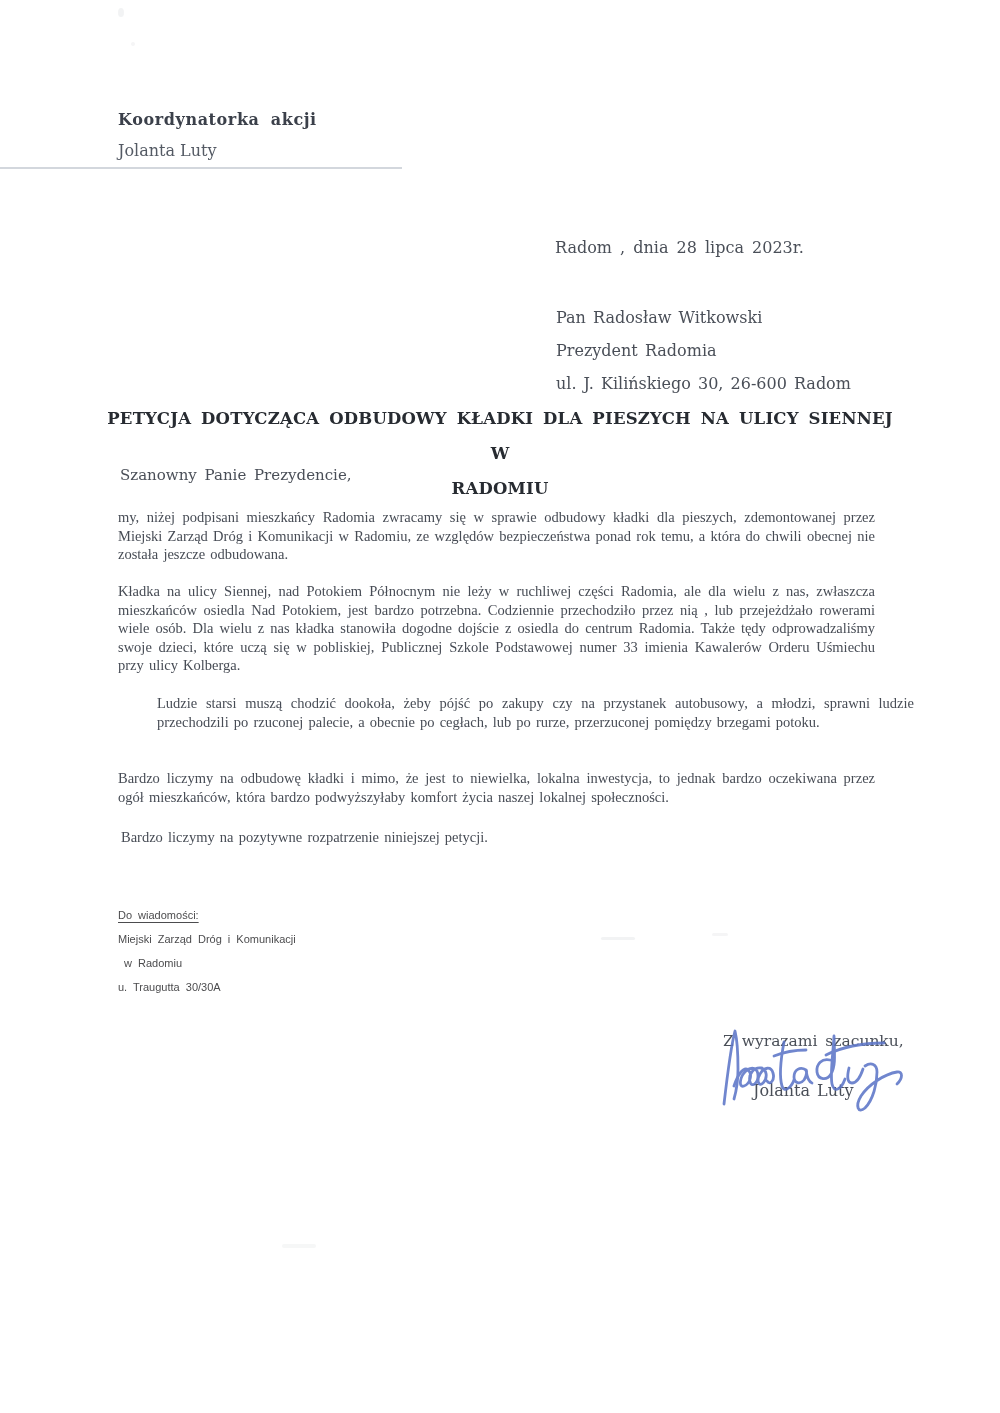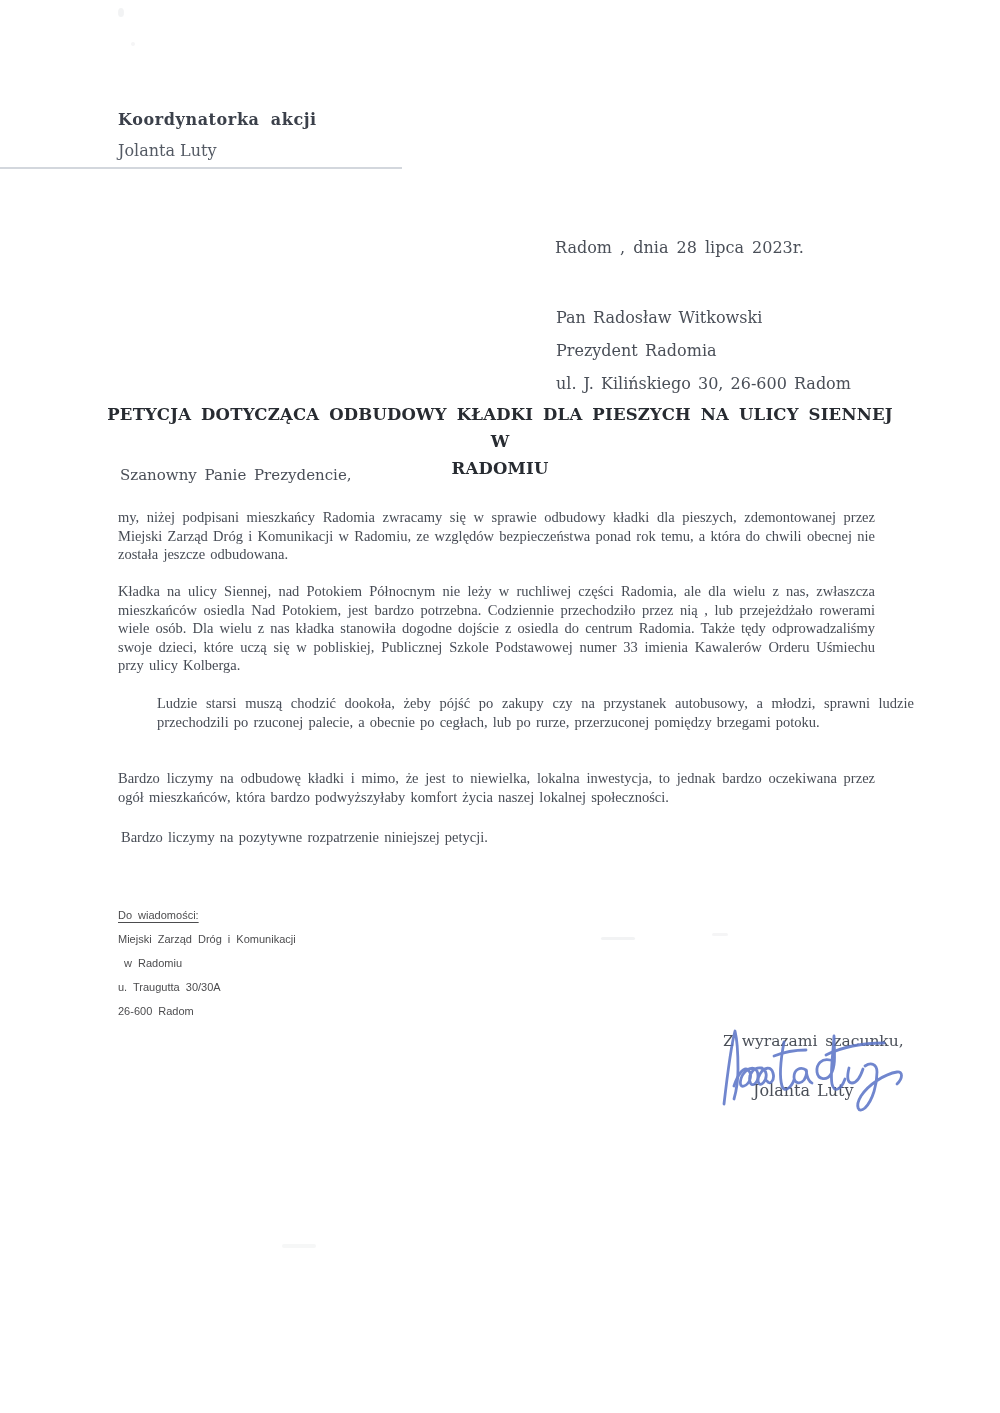--- a/index.html
+++ b/index.html
@@ -55,21 +55,21 @@
     color: #4a4f58;
   }
   
   .petition-title {
     position: absolute;
     left: 105px; top: 401px;
     width: 790px;
     text-align: center;
     font-size: 16.5px;
     font-weight: bold;
-    line-height: 27px;
+    line-height: 35px;
     letter-spacing: 0.2px;
     word-spacing: 4px;
     color: #272b31;
   }
   
   .salutation {
     position: absolute;
     left: 120px; top: 466px;
     font-size: 15px;
     word-spacing: 3px;
@@ -172,21 +172,20 @@
   <p class="body-par p2">Kładka na ulicy Siennej, nad Potokiem Północnym nie leży w ruchliwej części Radomia, ale dla wielu z nas, zwłaszcza mieszkańców osiedla Nad Potokiem, jest bardzo potrzebna. Codziennie przechodziło przez nią , lub przejeżdżało rowerami wiele osób. Dla wielu z nas kładka stanowiła dogodne dojście z osiedla do centrum Radomia. Także tędy odprowadzaliśmy swoje dzieci, które uczą się w pobliskiej, Publicznej Szkole Podstawowej numer 33 imienia Kawalerów Orderu Uśmiechu przy ulicy Kolberga.</p>
   <p class="body-par p3">Ludzie starsi muszą chodzić dookoła, żeby pójść po zakupy czy na przystanek autobusowy, a młodzi, sprawni ludzie przechodzili po rzuconej palecie, a obecnie po cegłach, lub po rurze, przerzuconej pomiędzy brzegami potoku.</p>
   <p class="body-par p4">Bardzo liczymy na odbudowę kładki i mimo, że jest to niewielka, lokalna inwestycja, to jednak bardzo oczekiwana przez ogół mieszkańców, która bardzo podwyższyłaby komfort życia naszej lokalnej społeczności.</p>
   <p class="body-par p5">Bardzo liczymy na pozytywne rozpatrzenie niniejszej petycji.</p>
 
   <div class="cc-block">
     <div class="cc-heading">Do wiadomości:</div>
     <div>Miejski Zarząd Dróg i Komunikacji</div>
     <div class="cc-indent">w Radomiu</div>
     <div>u. Traugutta 30/30A</div>
-    <div>26-600 Radom</div>
   </div>
 
   <div class="closing-phrase">Z wyrazami szacunku,</div>
   <div class="printed-name">Jolanta Luty</div>
 
   <svg class="signature-svg" viewBox="0 0 240 105" fill="none" xmlns="http://www.w3.org/2000/svg">
     <g stroke="#5d76c8" stroke-width="2.8" stroke-linecap="round" stroke-linejoin="round" opacity="0.88">
 
       <path d="M 36,80 C 39,54 43,22 47,7 C 49,15 50,31 50,45 C 50,58 48,68 46,75"></path>
 

